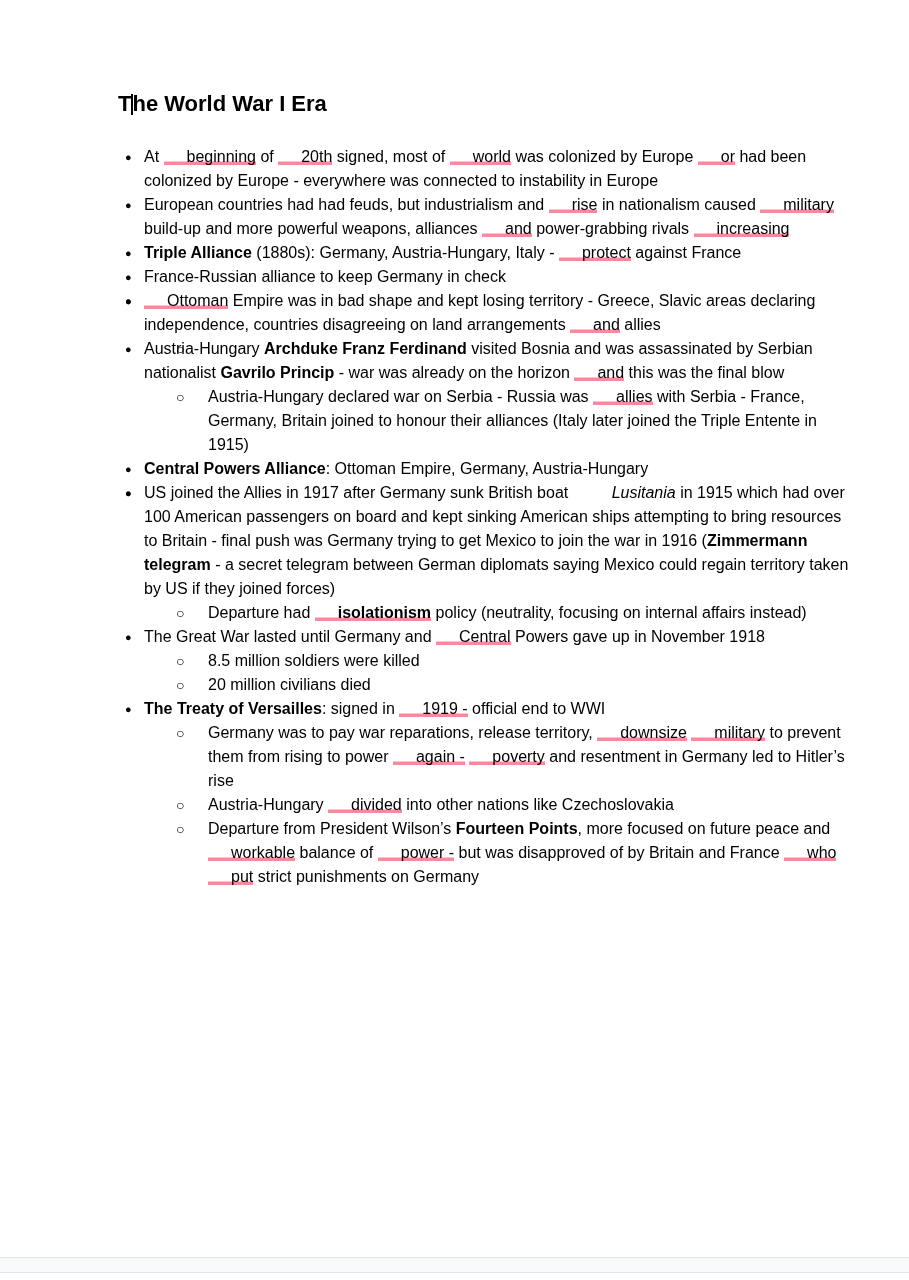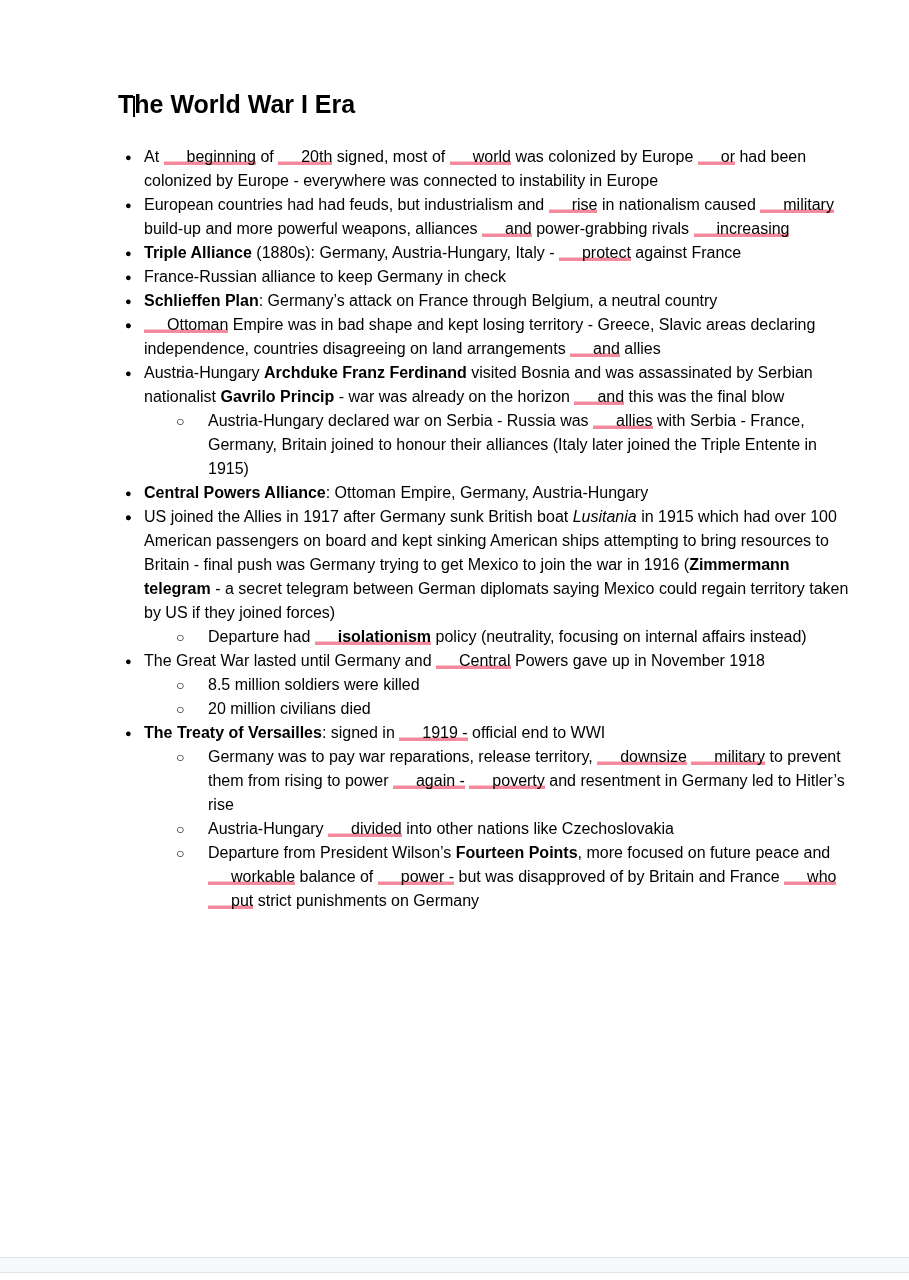--- a/index.html
+++ b/index.html
@@ -10,57 +10,57 @@
   }
   .page {
     width: 909px; height: 1257px; box-sizing: border-box;
     padding: 91px 52px 0 118px;
     background: var(--page-bg, #ffffff);
     color: var(--text, #000000);
     font-size: 16px; line-height: 24px;
   }
   .title {
     margin: 0 0 28px 0;
-    font-size: 25px; line-height: 26px; font-weight: 700;
+    font-size: 22px; line-height: 26px; font-weight: 700;
     white-space: nowrap;
   }
   .caret {
     display: inline-block; width: 2px; height: 21px;
     background: var(--caret, #000000);
     margin: 0 -1px 0 0; vertical-align: -4px;
   }
   .li { position: relative; }
   .li.lvl1 { padding-left: 26px; }
   .li.lvl2 { padding-left: 90px; }
   .marker { position: absolute; top: 0; line-height: 24px; color: #000; }
   .lvl1 > .marker { left: 7px;  font-size: 11px; }
   .lvl2 > .marker { left: 58px; font-size: 14px; }
   .b { font-weight: 700; }
-  .i { font-style: italic; }
+  .i { font-style: italic; margin-left: 39px; }
   .u { box-shadow: inset 0 -3.5px 0 0 var(--sug, #f48a9b); padding-left: 23px; }
   .page-gap {
     height: 14px;
     background: var(--gap-bg, #f8f9fa);
     border-top: 1px solid var(--gap-border, #e3e6e9);
     border-bottom: 1px solid var(--gap-border, #e3e6e9);
   }
   .next-page { height: 8px; background: #ffffff; }
 </style>
 </head>
 <body>
 
 <div class="viewport">
   <div class="page">
     <h1 class="title"><span>T</span><span class="caret"></span><span>he World War I Era</span></h1>
     <div class="list" id="list">
         <div class="li lvl1"><span class="marker">●</span><span><span>At </span><span class="u">beginning</span><span> of </span><span class="u">20th</span><span> signed, most of </span><span class="u">world</span><span> was colonized by Europe </span><span class="u">or</span><span> had been colonized by Europe - everywhere was connected to instability in Europe</span></span></div>
         <div class="li lvl1"><span class="marker">●</span><span><span>European countries had had feuds, but industrialism and </span><span class="u">rise</span><span> in nationalism caused </span><span class="u">military</span><span> build-up and more powerful weapons, alliances </span><span class="u">and</span><span> power-grabbing rivals </span><span class="u">increasing</span></span></div>
         <div class="li lvl1"><span class="marker">●</span><span><span class="b">Triple Alliance</span><span> (1880s): Germany, Austria-Hungary, Italy - </span><span class="u">protect</span><span> against France</span></span></div>
         <div class="li lvl1"><span class="marker">●</span><span><span>France-Russian alliance to keep Germany in check</span></span></div>
-        <div class="li lvl1"><span class="marker">●</span><span><span class="b">Schlieffen Plan</span><span>: Germany’s attack on France through Belgium, a neutral country</span></span></div>
+        <div class="li lvl1"><span class="marker">●</span></div>
         <div class="li lvl1"><span class="marker">●</span></div>
         <div class="li lvl1"><span class="marker">●</span><span><span class="u">Ottoman</span><span> Empire was in bad shape and kept losing territory - Greece, Slavic areas declaring independence, countries disagreeing on land arrangements </span><span class="u">and</span><span> allies</span></span></div>
         <div class="li lvl2"><span class="marker">○</span></div>
         <div class="li lvl1"><span class="marker">●</span><span><span>Austria-Hungary </span><span class="b">Archduke Franz Ferdinand</span><span> visited Bosnia and was assassinated by Serbian nationalist </span><span class="b">Gavrilo Princip</span><span> - war was already on the horizon </span><span class="u">and</span><span> this was the final blow</span></span></div>
         <div class="li lvl2"><span class="marker">○</span><span><span>Austria-Hungary declared war on Serbia - Russia was </span><span class="u">allies</span><span> with Serbia - France, Germany, Britain joined to honour their alliances (Italy later joined the Triple Entente in 1915)</span></span></div>
         <div class="li lvl1"><span class="marker">●</span><span><span class="b">Central Powers Alliance</span><span>: Ottoman Empire, Germany, Austria-Hungary</span></span></div>
         <div class="li lvl1"><span class="marker">●</span></div>
         <div class="li lvl1"><span class="marker">●</span><span><span>US joined the Allies in 1917 after Germany sunk British boat </span><span class="i">Lusitania</span><span> in 1915 which had over 100 American passengers on board and kept sinking American ships attempting to bring resources to Britain - final push was Germany trying to get Mexico to join the war in 1916 (</span><span class="b">Zimmermann telegram</span><span> - a secret telegram between German diplomats saying Mexico could regain territory taken by US if they joined forces)</span></span></div>
         <div class="li lvl2"><span class="marker">○</span><span><span>Departure had </span><span class="b u">isolationism</span><span> policy (neutrality, focusing on internal affairs instead)</span></span></div>
         <div class="li lvl1"><span class="marker">●</span><span><span>The Great War lasted until Germany and </span><span class="u">Central</span><span> Powers gave up in November 1918</span></span></div>

